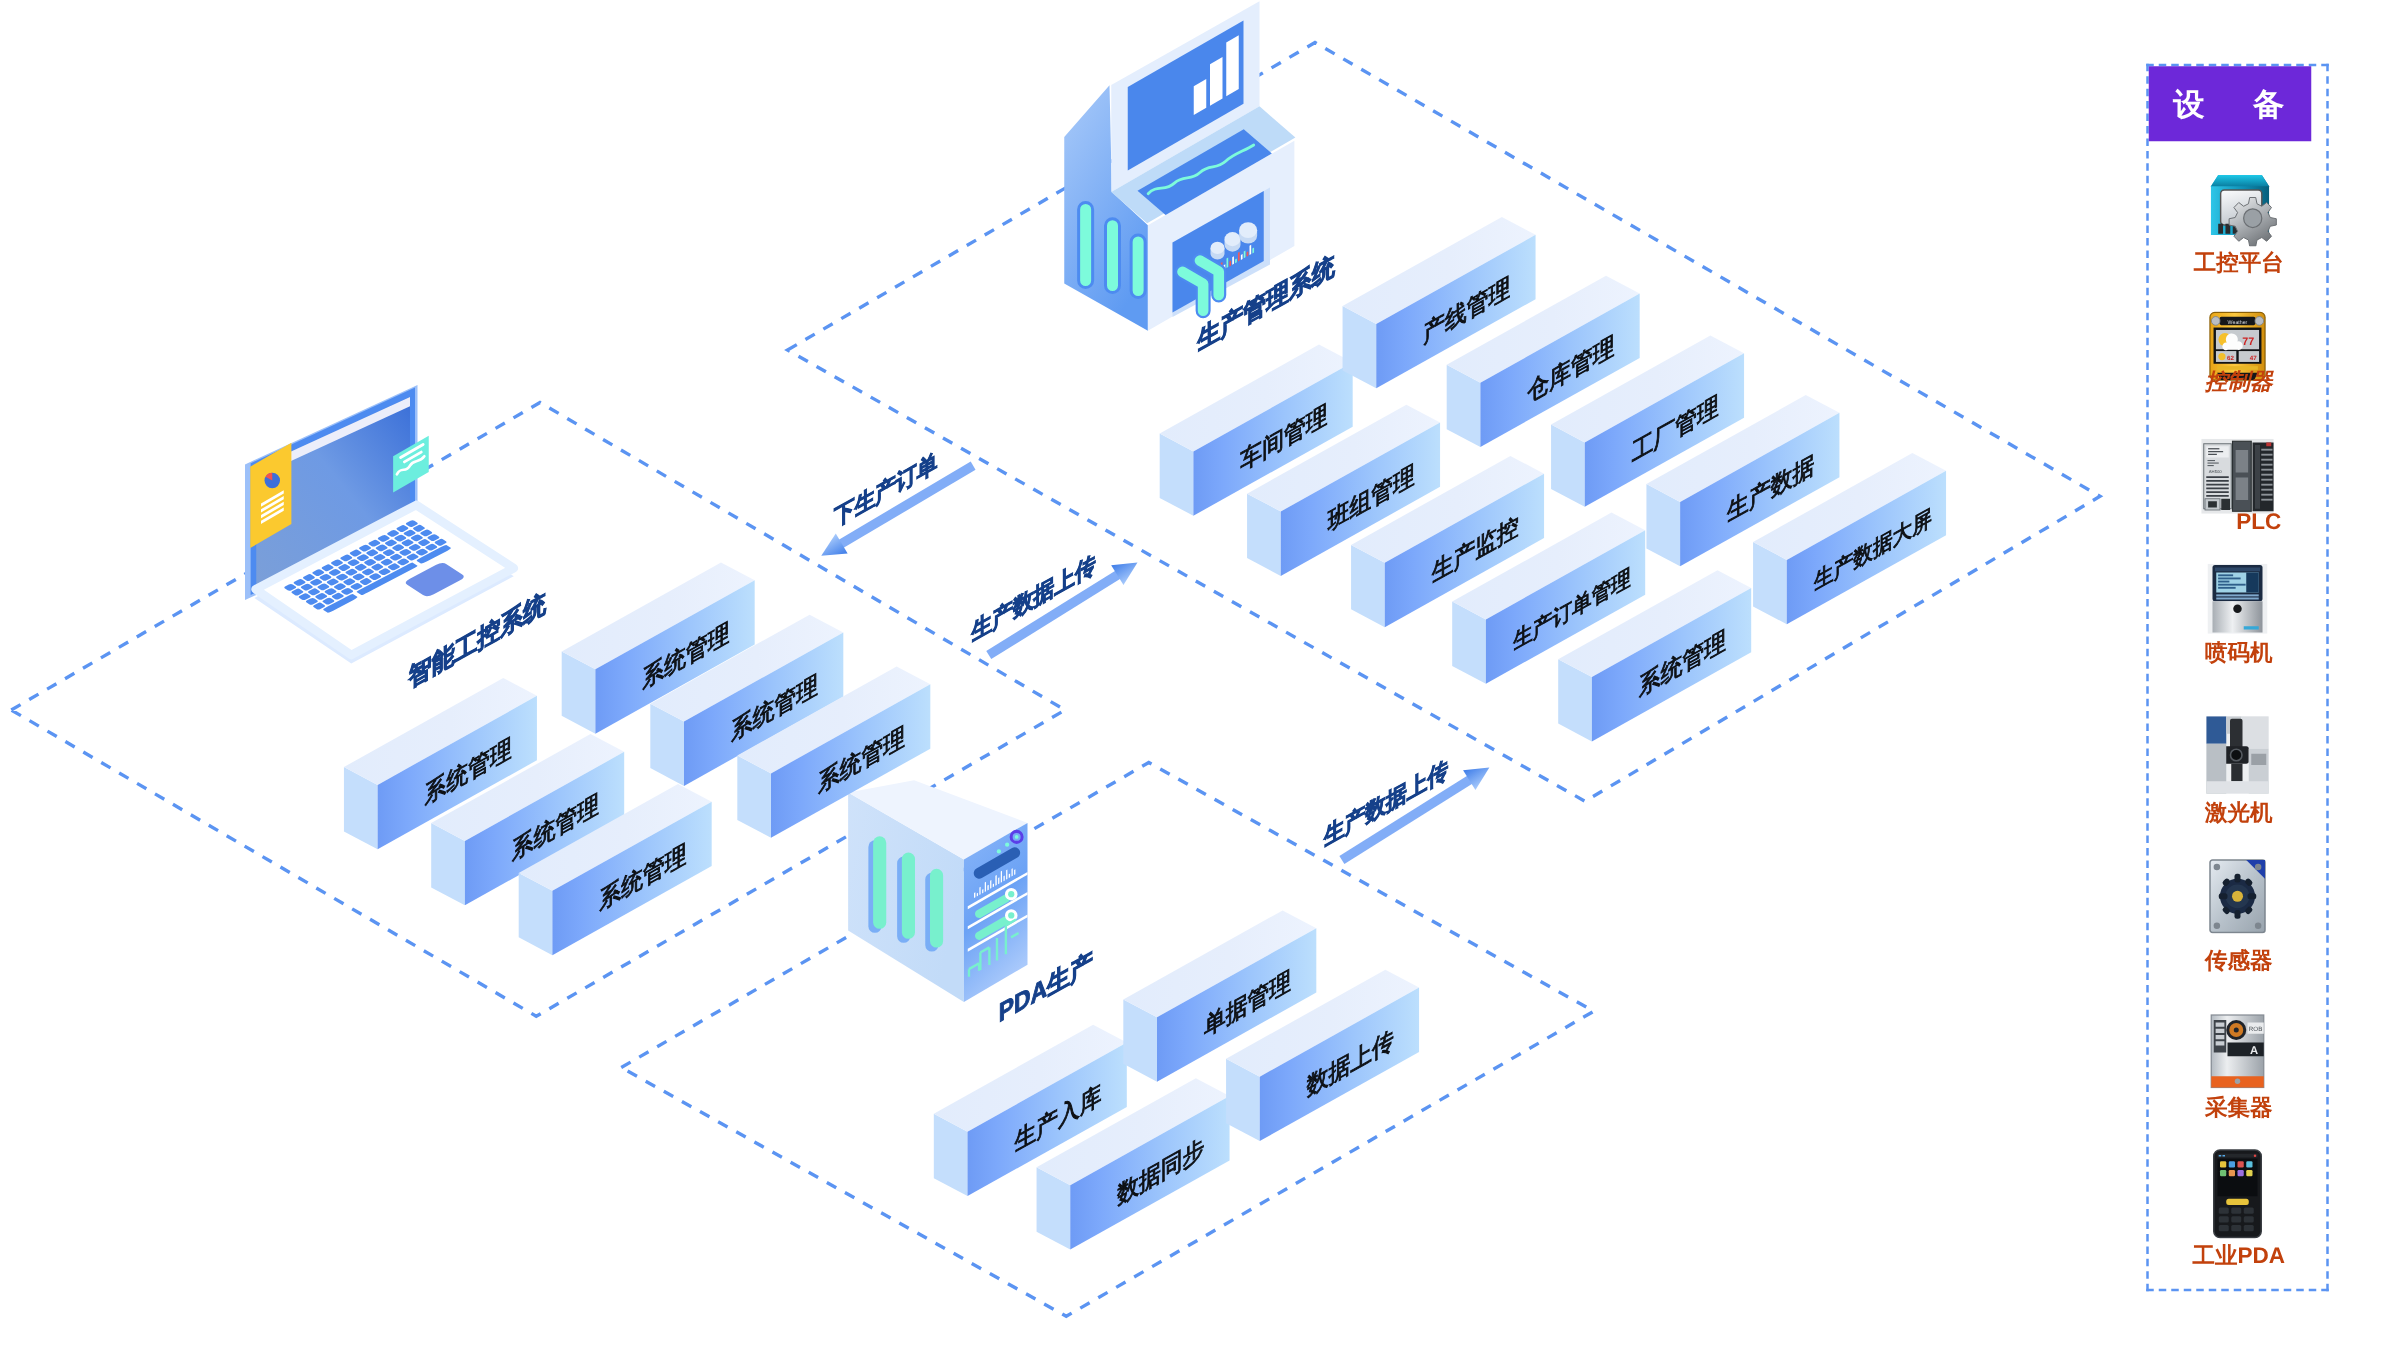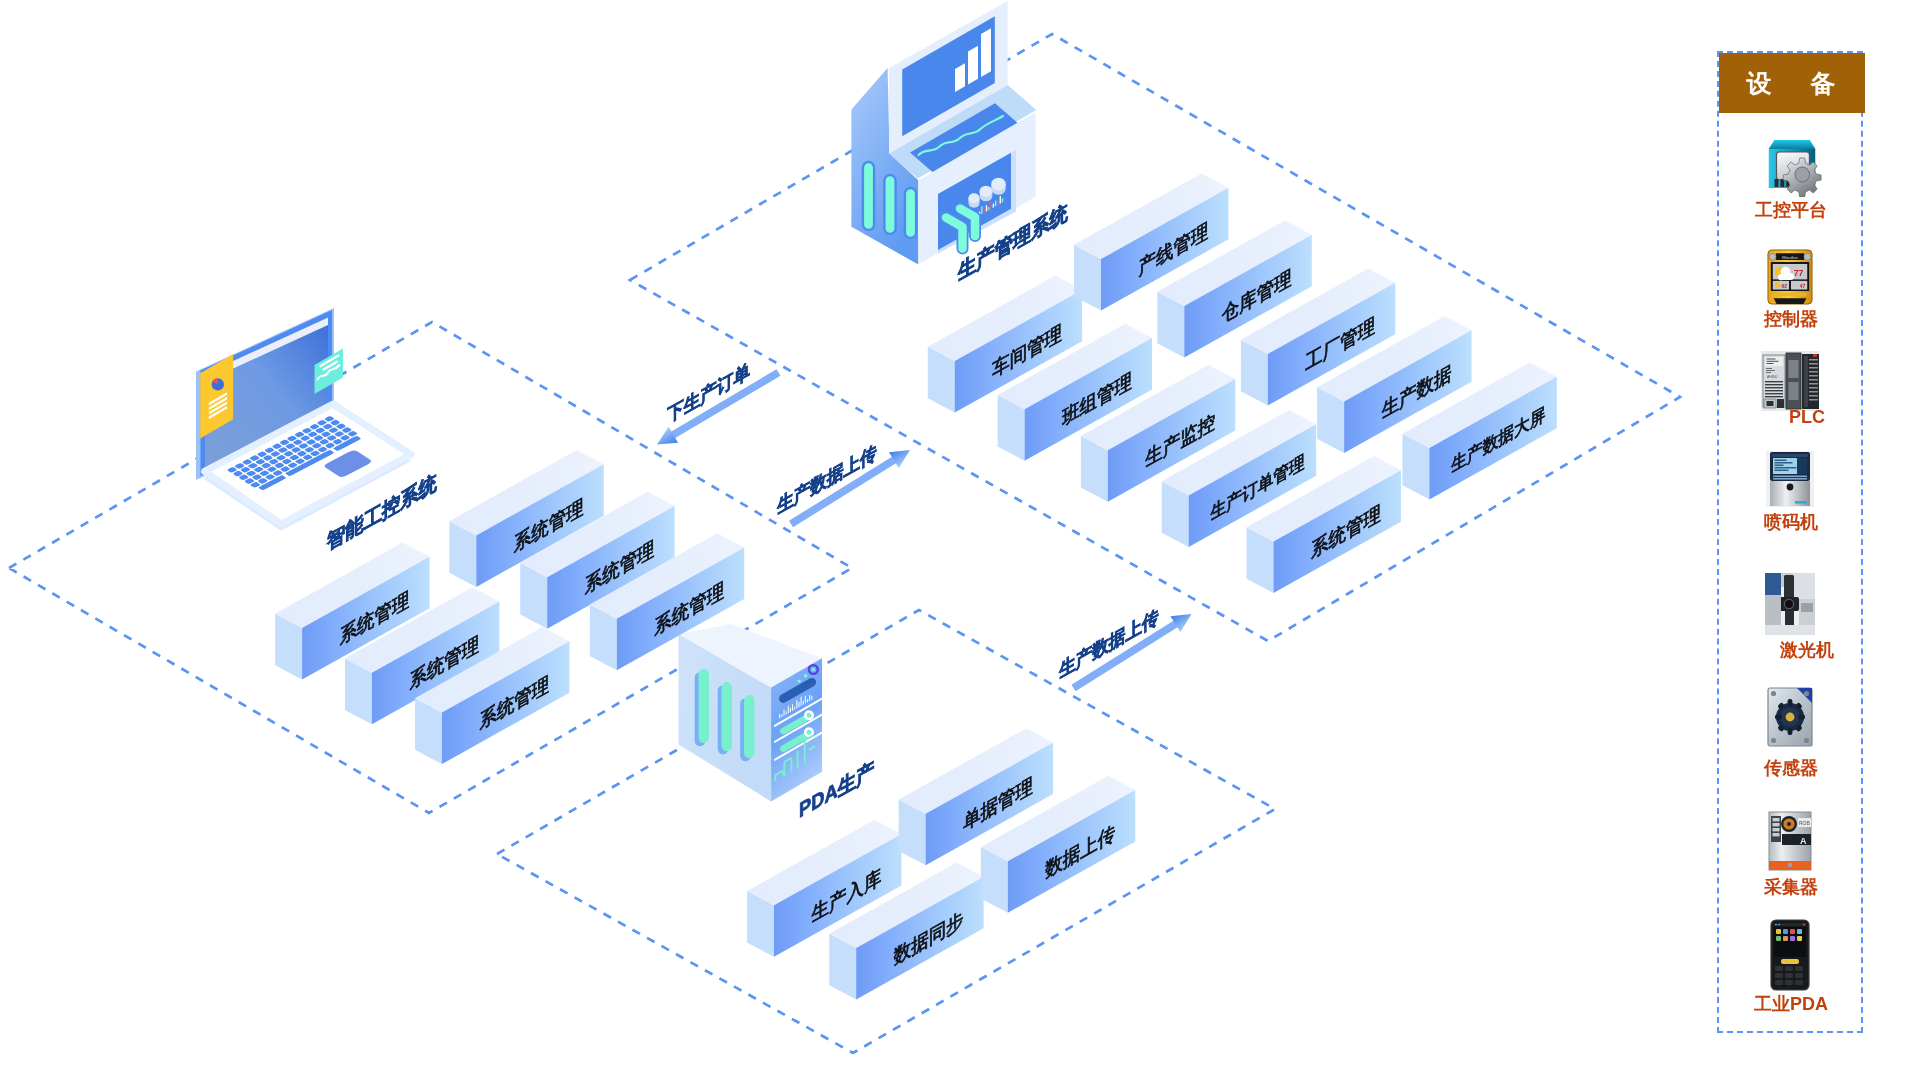--- a/index.html
+++ b/index.html
@@ -6,21 +6,21 @@
   html,body{margin:0;padding:0;background:#fff;}
   body{width:1920px;height:1080px;overflow:hidden;
        font-family:"Liberation Sans",sans-serif;}
   #stage{position:relative;width:1920px;height:1080px;background:#fff;}
   svg{display:block;}
   #scene{position:absolute;left:0;top:0;}
   
   #sidebar{position:absolute;left:1717px;top:51px;width:146px;height:982px;
            border:2.2px dashed #5b94f2;box-sizing:border-box;}
   #sb-items{position:absolute;left:0;top:0;width:146px;height:982px;}
-  #sb-head{position:absolute;left:0;top:0;width:146px;height:60px;background:#a16207;
+  #sb-head{position:absolute;left:0;top:0;width:130px;height:60px;background:#6d28d9;
            color:#fff;font-size:25px;font-weight:bold;letter-spacing:16px;
            display:flex;align-items:center;justify-content:center;text-indent:14px;}
   .sb-ico{display:block;margin:11px auto;}
   .sb-label{display:block;font-size:18px;font-weight:bold;color:#c2410c;
             letter-spacing:0px;line-height:20px;text-align:center;}
 </style>
 </head>
 <body>
 
 <div id="stage">
@@ -492,21 +492,21 @@
  <text x="38" y="28" font-size="9" font-weight="bold" fill="#cc2222" text-anchor="end" font-family="'Liberation Sans',sans-serif">77</text>
  <rect x="6" y="33" width="17" height="9" fill="#c6cace"></rect>
  <rect x="25" y="33" width="17" height="9" fill="#c6cace"></rect>
  <circle cx="11" cy="37.5" r="3" fill="#f3c02c"></circle>
  <text x="21" y="40" font-size="5.2" font-weight="bold" fill="#cc2222" text-anchor="end" font-family="'Liberation Sans',sans-serif">62</text>
  <text x="40" y="40" font-size="5.2" font-weight="bold" fill="#cc2222" text-anchor="end" font-family="'Liberation Sans',sans-serif">47</text>
  <rect x="7" y="45.5" width="34" height="3" fill="#e8b727"></rect>
  <path d="M7 51 h34 l-3 6 h-28 Z" fill="#15171a"></path>
 </svg>
           </span>
-          <span class="sb-label" style="position: absolute; left: 0px; width: 144px; top: 256px;">控制器</span>
+          <span class="sb-label" style="position: absolute; left: 0px; width: 144px; top: 242px; font-style: italic;">控制器</span>
         </div>
         <div style="position: absolute; left: 0px; top: 0px; width: 146px;">
           <span class="sb-ico" style="position: absolute; left: 42px; top: 287px; width: 58px; height: 60px;">
             <svg preserveAspectRatio="none" style="width:100%;height:100%" width="58" height="60" viewBox="0 0 58 60">
  <defs>
                 <linearGradient id="plcG" x1="0" y1="0" x2="1" y2="0">
   <stop offset="0%" stop-color="#6a7076"></stop>
                   <stop offset="100%" stop-color="#3a3f45"></stop>
                 </linearGradient>
               </defs>
@@ -601,21 +601,21 @@
  <rect x="19" y="2" width="10" height="26" rx="1.5" fill="#2c2f33"></rect>
  <rect x="14" y="24" width="20" height="14" rx="2" fill="#1f2226"></rect>
  <circle cx="24" cy="31" r="4.6" fill="#0d0f11" stroke="#555a60" stroke-width="1.3"></circle>
  <rect x="20" y="38" width="9" height="14" fill="#2a2d31"></rect>
  <rect x="0" y="22" width="16" height="40" fill="#b9bfc5"></rect>
  <rect x="34" y="26" width="16" height="36" fill="#cacfd4"></rect>
  <rect x="36" y="30" width="12" height="9" fill="#9aa0a6"></rect>
  <rect x="0" y="52" width="50" height="10" fill="#dfe2e6"></rect>
 </svg>
           </span>
-          <span class="sb-label" style="position: absolute; left: 16px; width: 144px; top: 587px; text-align: center;">激光机</span>
+          <span class="sb-label" style="position: absolute; left: 0px; width: 144px; top: 587px; text-align: center;">激光机</span>
         </div>
         <div style="position: absolute; left: 0px; top: 0px; width: 146px;">
           <span class="sb-ico" style="position: absolute; left: 48px; top: 623px; width: 46px; height: 60px;">
             <svg preserveAspectRatio="none" style="width:100%;height:100%" width="46" height="60" viewBox="0 0 46 60">
  <defs>
                 <linearGradient id="snB" x1="0" y1="0" x2="1" y2="1">
   <stop offset="0%" stop-color="#e4eaf0"></stop>
                   <stop offset="50%" stop-color="#b9c3cc"></stop>
   <stop offset="100%" stop-color="#98a3ad"></stop>
                 </linearGradient>

